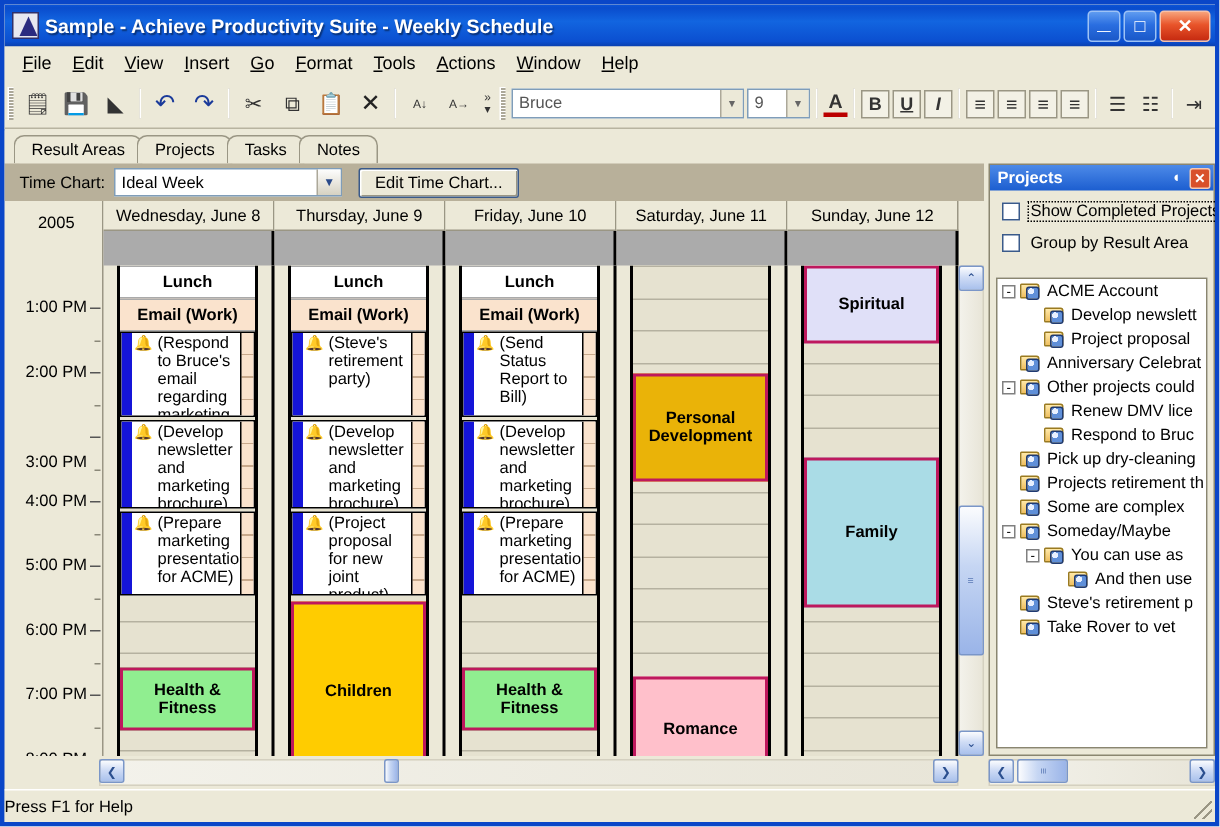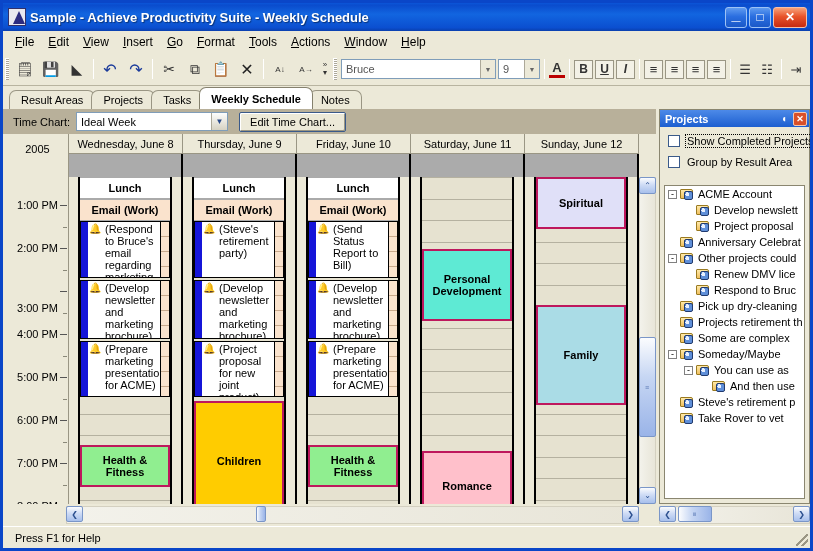--- a/index.html
+++ b/index.html
@@ -286,21 +286,21 @@
   #outer-hsb { position: absolute; left: 656px; top: 503px; width: 151px; height: 18px; }
   #outer-hsb .sb-track { position: absolute; left:0; right:0; top:0; bottom:0; }
   #outer-hsb .sb-btn { position: absolute; top: 0; width: 17px; height: 16px; }
   #outer-hsb .lt { left: 0; } #outer-hsb .rt { right: 0; }
   #outer-hsb .sb-thumb { position: absolute; top: 0; left: 19px; width: 34px; height: 16px; }
 
   
   #statusbar {
     position: absolute; left: 0; bottom: 0; width: 807px; height: 22px;
     background: #ece9d8; border-top: 1px solid #fff;
-    display: flex; align-items: center; padding-left: 12px;
+    display: flex; align-items: center; padding-left: 0;
   }
   #statusbar .st { font-size: 11px; color: #000; }
   #grip2 { position: absolute; right: 2px; bottom: 2px; width: 12px; height: 12px;
     background:
       linear-gradient(135deg,transparent 45%,#9a9684 45% 55%,transparent 55%) ,
       linear-gradient(135deg,transparent 70%,#9a9684 70% 80%,transparent 80%);
   }
 </style>
 </head>
 <body>
@@ -391,23 +391,20 @@
 
   <div id="tabrow">
       <div class="tab">
         <span>Result Areas</span>
       </div>
       <div class="tab">
         <span>Projects</span>
       </div>
       <div class="tab">
         <span>Tasks</span>
-      </div>
-      <div class="tab active">
-        <span>Weekly Schedule</span>
       </div>
       <div class="tab">
         <span>Notes</span>
       </div>
     </div>
 
   <div id="chartbar">
     <div class="lbl">Time Chart:</div>
     <div id="chart-select">
       <div class="v">Ideal Week</div>
@@ -618,21 +615,21 @@
           <div class="hline" style="top: 129px;"></div>
           <div class="hline" style="top: 150.5px;"></div>
           <div class="hline" style="top: 172px;"></div>
           <div class="hline" style="top: 193.5px;"></div>
           <div class="hline" style="top: 215px;"></div>
           <div class="hline" style="top: 236.5px;"></div>
           <div class="hline" style="top: 258px;"></div>
           <div class="hline" style="top: 279.5px;"></div>
           <div class="hline" style="top: 301px;"></div>
           <div class="hline" style="top: 322.5px;"></div>
-          <div class="evt" style="top: 72px; height: 72px; background: #5eead4;">
+          <div class="evt" style="top: 72px; height: 72px; background: #eab308;">
             <span>Personal Development</span>
           </div>
           <div class="evt" style="top: 274px; height: 70px; background: rgb(255, 192, 203);">
             <span>Romance</span>
           </div>
         </div>
         <div class="daycol" style="left: 456px;">
           <div class="bg"></div>
           <div class="hline" style="top: 0px;"></div>
           <div class="hline" style="top: 21.5px;"></div>

